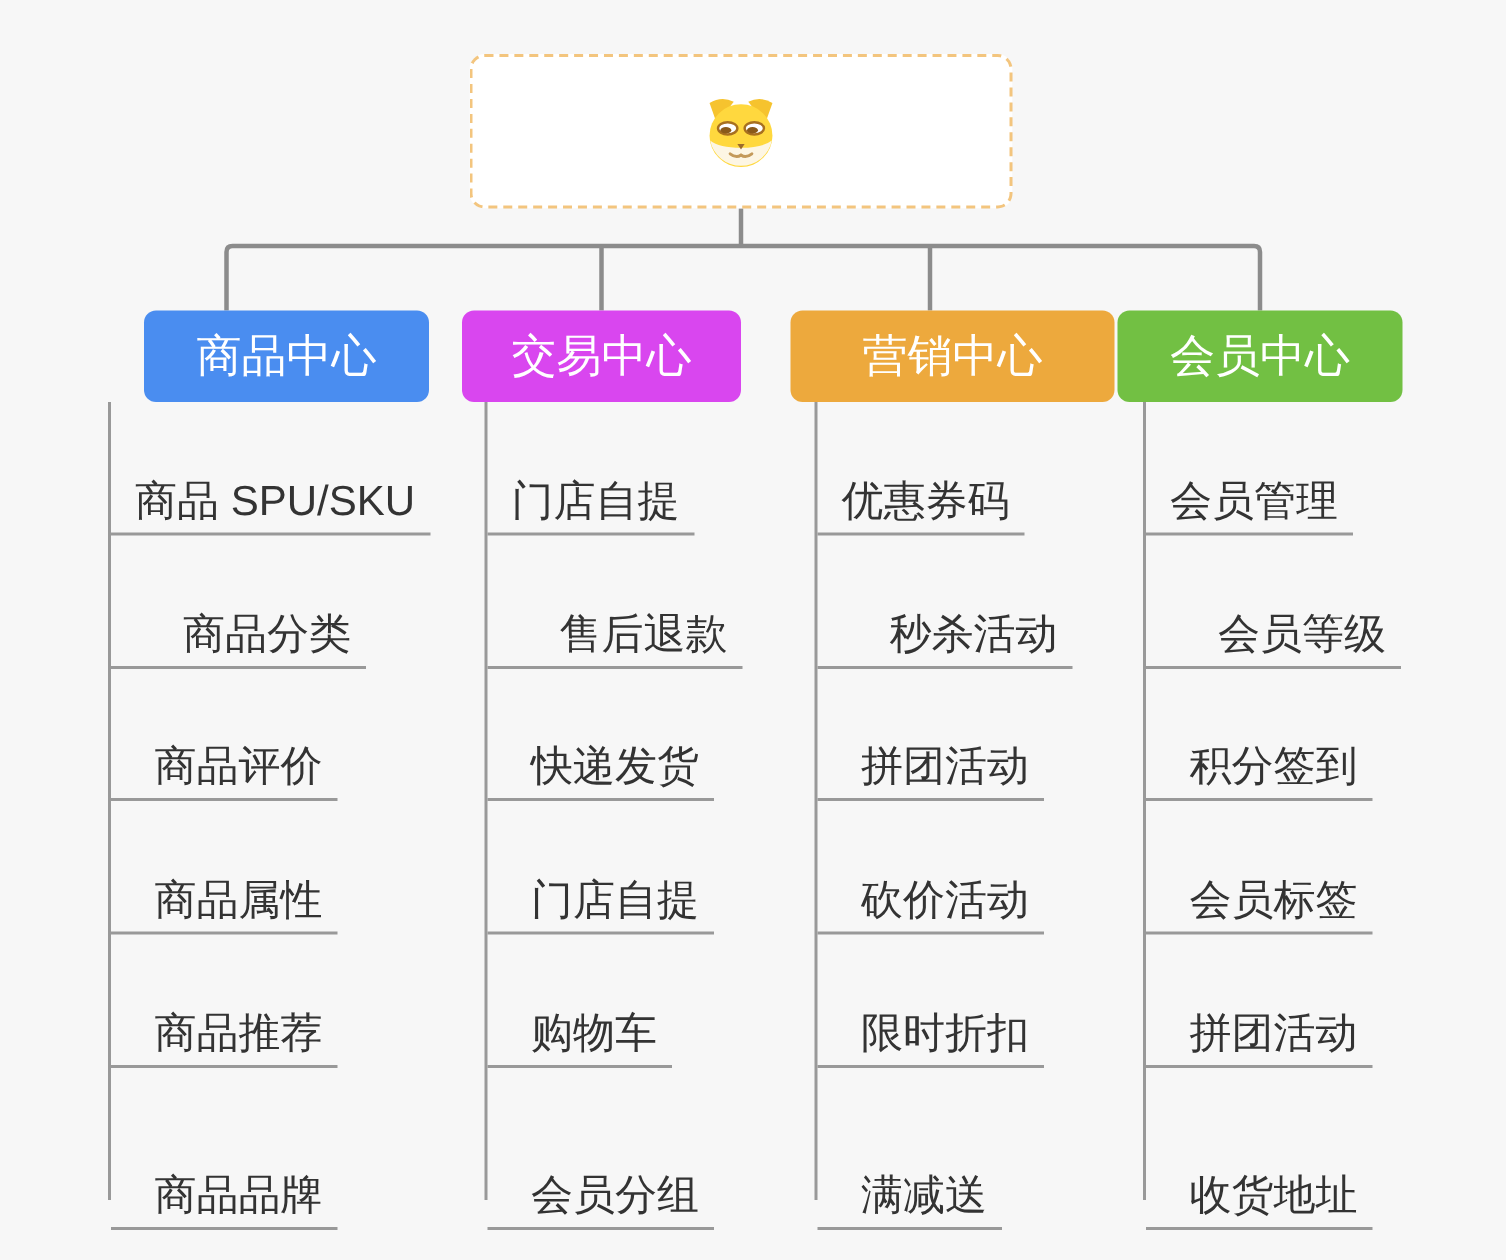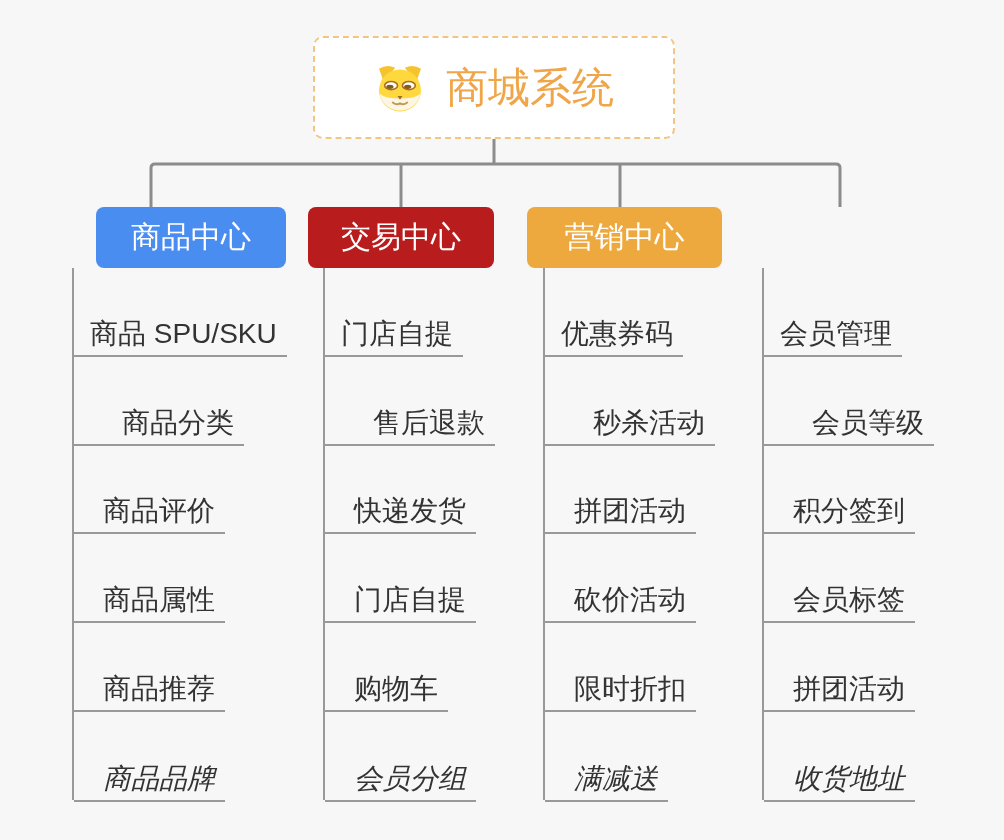--- a/index.html
+++ b/index.html
@@ -29,37 +29,37 @@
   }
   .doge { width: 52px; height: 50px; flex: 0 0 auto; }
   .branch-box {
     position: absolute; top: 207px; height: 61px;
     border-radius: 8px;
     display: flex; align-items: center; justify-content: center;
     color: #ffffff; font-size: 30px;
   }
   .b0 { left: 56px;  width: 190px; margin-left: 40px; }
   .b1 { left: 308px; width: 186px; }
-  .b2 { left: 527px; width: 195px; }
+  .b2 { left: 527px; width: 216px; }
   .b3 { left: 745px; width: 190px; }
   .col {
     position: absolute; top: 268px; height: 532px;
     border-left: 2px solid var(--child_line, #999999);
   }
   .c0 { left: 72px; }  .c1 { left: 323px; }  .c2 { left: 543px; }  .c3 { left: 762px; }
   .child-item {
     position: absolute; left: 0; height: 44px; line-height: 46px;
     padding: 0 10px 0 29px;
     border-bottom: 2px solid var(--child_line, #999999);
     font-size: 28px;
     color: var(--child_text, #333333);
     white-space: nowrap;
   }
   .r0 { top: 43px; padding-left: 16px; }  .r1 { top: 132px; padding-left: 48px; }  .r2 { top: 220px; }
-  .r3 { top: 309px; } .r4 { top: 398px; }  .r5 { top: 488px; font-style: italic; }
+  .r3 { top: 309px; } .r4 { top: 398px; }  .r5 { top: 506px; }
 </style>
 </head>
 <body>
 
 <div class="canvas">
 
   <svg class="connectors" width="1004" height="840" viewBox="0 0 1004 840">
     <path class="conn" d="M494 139 L494 164"></path>
     <path class="conn" d="M151 207 L151 168 Q151 164 155 164 L836 164 Q840 164 840 168 L840 207"></path>
     <path class="conn" d="M401 164 L401 207"></path>
@@ -72,36 +72,35 @@
       <path d="M52 24 L58 7 Q48 1 38 6 Z" fill="#f6c32e"></path>
       <circle cx="32" cy="34" r="26" fill="#ffd83e"></circle>
       <path d="M6.5 38 Q14 44 32 44 Q50 44 57.5 38 A26 26 0 0 1 6.5 38 Z" fill="#fdf6e4"></path>
       <ellipse cx="21" cy="28" rx="8" ry="5" fill="#ffffff" stroke="#a8701f" stroke-width="2"></ellipse>
       <ellipse cx="19.5" cy="29.5" rx="4.5" ry="2.6" fill="#8a5a1a"></ellipse>
       <ellipse cx="43" cy="28" rx="8" ry="5" fill="#ffffff" stroke="#a8701f" stroke-width="2"></ellipse>
       <ellipse cx="41.5" cy="29.5" rx="4.5" ry="2.6" fill="#8a5a1a"></ellipse>
       <path d="M29 41 h6 l-3 4.5 Z" fill="#9c6b2d"></path>
       <path d="M23 49 Q28 53 32 50 Q36 53 41 49" stroke="#c49a5a" stroke-width="2.4" fill="none" stroke-linecap="round"></path>
     </svg>
-    <span>商城系统</span>
   </div>
 
   <div class="branch-box b0" style="background-color: rgb(74, 141, 240);">
     <span>商品中心</span>
   </div>
   <div class="col c0">
     <div class="child-item r0">商品 SPU/SKU</div>
     <div class="child-item r1">商品分类</div>
     <div class="child-item r2">商品评价</div>
     <div class="child-item r3">商品属性</div>
     <div class="child-item r4">商品推荐</div>
     <div class="child-item r5">商品品牌</div>
   </div>
 
-  <div class="branch-box b1" style="background-color: #b91c1c;">
+  <div class="branch-box b1" style="background-color: #d946ef;">
     <span>交易中心</span>
   </div>
   <div class="col c1">
     <div class="child-item r0">门店自提</div>
     <div class="child-item r1">售后退款</div>
     <div class="child-item r2">快递发货</div>
     <div class="child-item r3">门店自提</div>
     <div class="child-item r4">购物车</div>
     <div class="child-item r5">会员分组</div>
   </div>
@@ -111,20 +110,23 @@
   </div>
   <div class="col c2">
     <div class="child-item r0">优惠券码</div>
     <div class="child-item r1">秒杀活动</div>
     <div class="child-item r2">拼团活动</div>
     <div class="child-item r3">砍价活动</div>
     <div class="child-item r4">限时折扣</div>
     <div class="child-item r5">满减送</div>
   </div>
 
+  <div class="branch-box b3" style="background-color: rgb(114, 192, 67);">
+    <span>会员中心</span>
+  </div>
   <div class="col c3">
     <div class="child-item r0">会员管理</div>
     <div class="child-item r1">会员等级</div>
     <div class="child-item r2">积分签到</div>
     <div class="child-item r3">会员标签</div>
     <div class="child-item r4">拼团活动</div>
     <div class="child-item r5">收货地址</div>
   </div>
 
 </div>

